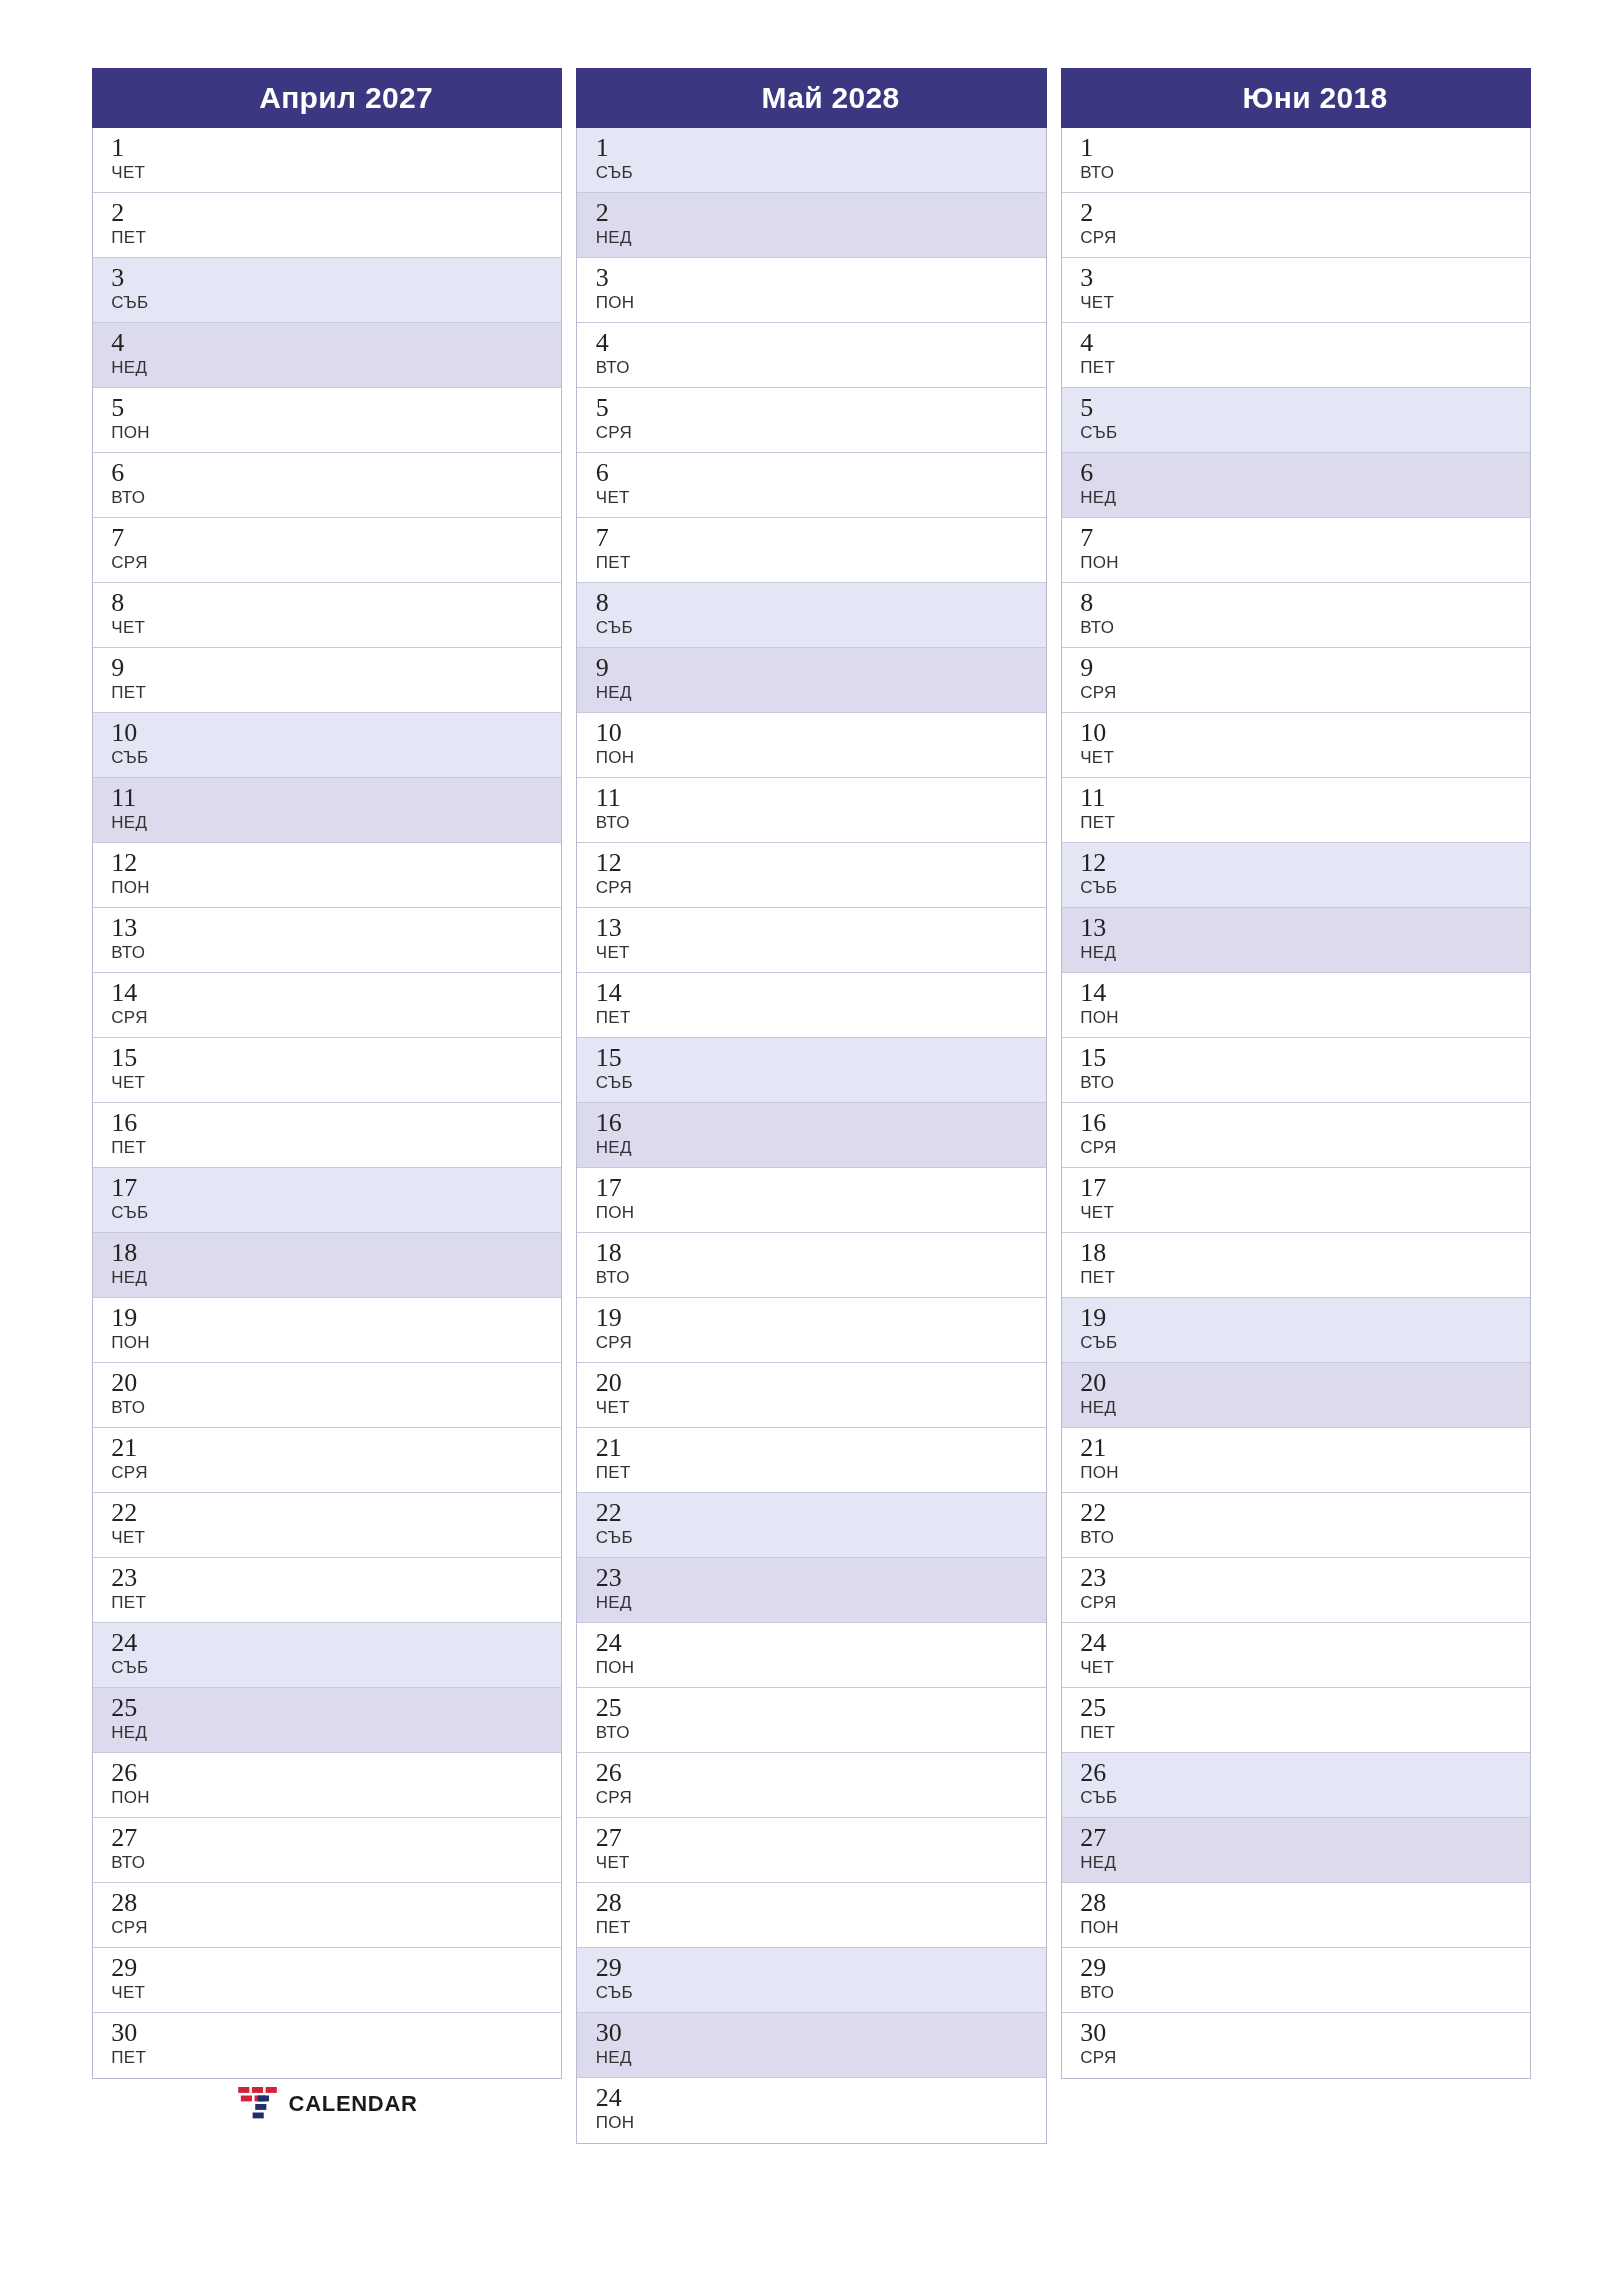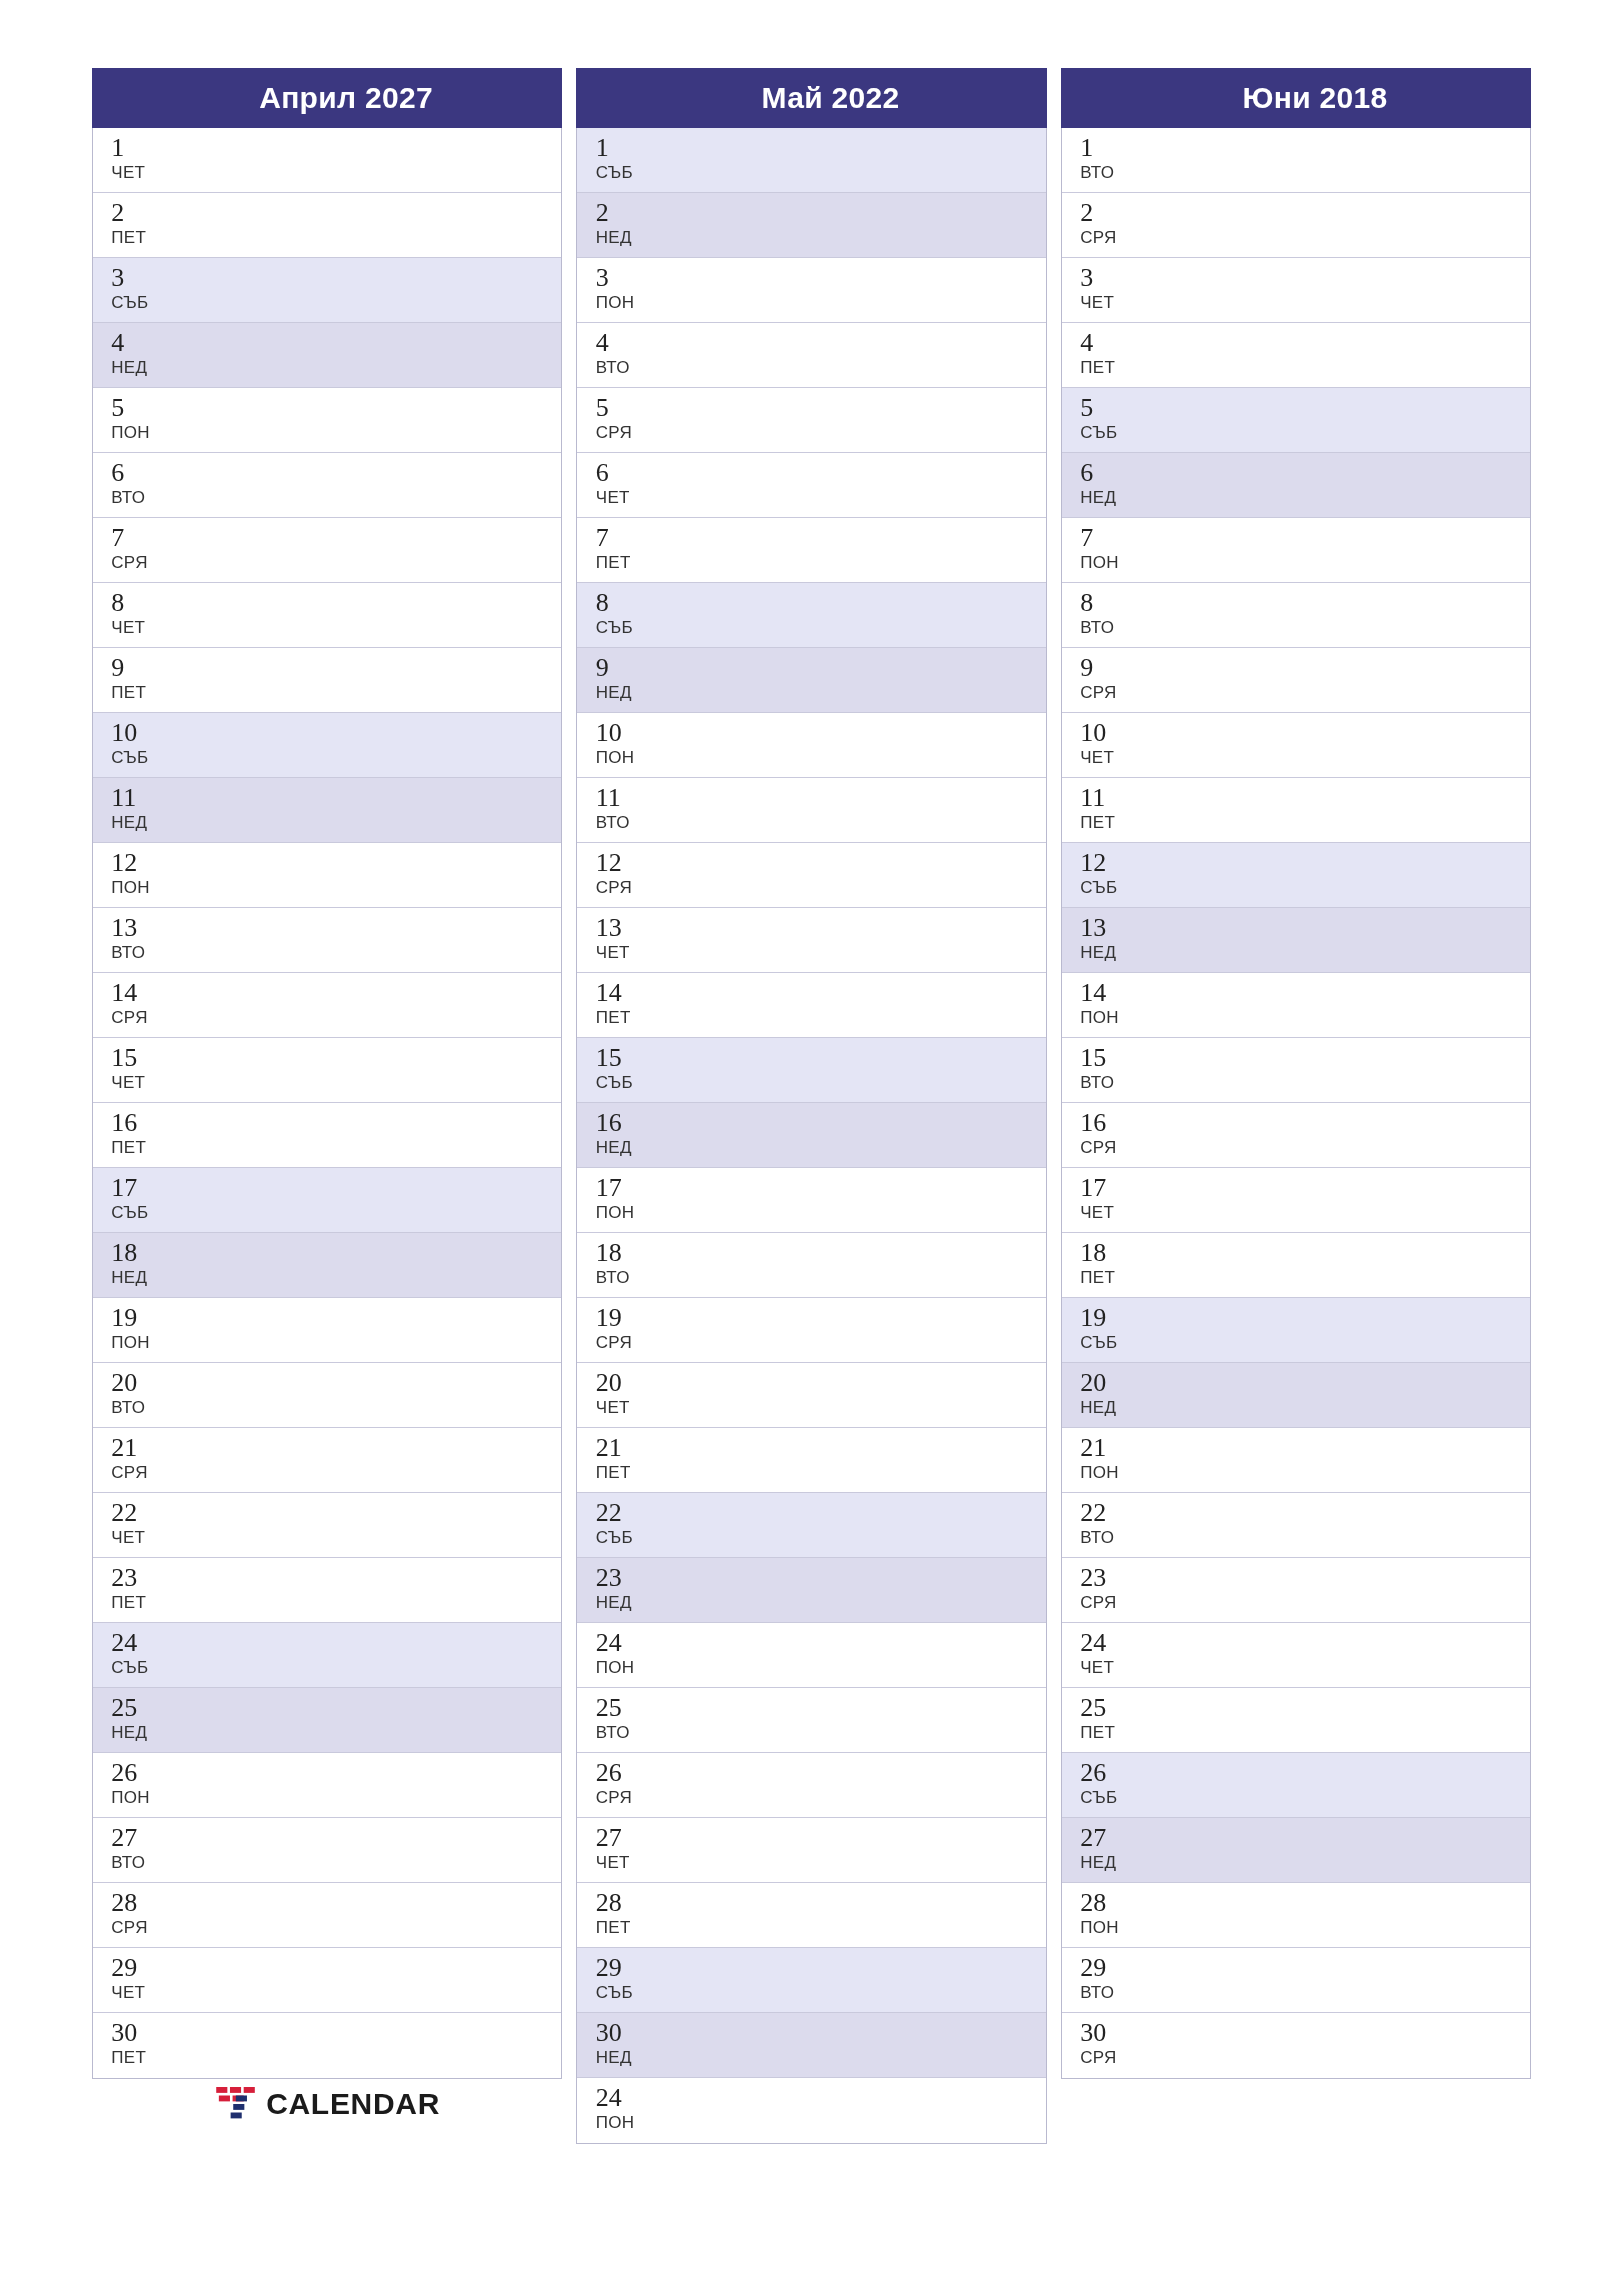--- a/index.html
+++ b/index.html
@@ -88,21 +88,21 @@
     gap: 9.2px;
   }
   .logo-mark {
     width: 41px;
     height: 34px;
     position: relative;
   }
   .logo-text {
     font-family: "Liberation Sans", sans-serif;
     font-weight: bold;
-    font-size: 30px;
+    font-size: 22px;
     letter-spacing: 0.7px;
     color: #1b1b1b;
   }
 </style>
 </head>
 <body>
 
 <div class="page">
   <div class="columns" id="columns">
       <div class="month">
@@ -224,21 +224,21 @@
             <span class="num">29</span>
             <span class="wd">ЧЕТ</span>
           </div>
           <div class="day">
             <span class="num">30</span>
             <span class="wd">ПЕТ</span>
           </div>
         </div>
       </div>
       <div class="month">
-        <div class="month-header">Май 2022</div>
+        <div class="month-header">Май 2028</div>
         <div class="days">
           <div class="day sat">
             <span class="num">1</span>
             <span class="wd">СЪБ</span>
           </div>
           <div class="day sun">
             <span class="num">2</span>
             <span class="wd">НЕД</span>
           </div>
           <div class="day">

